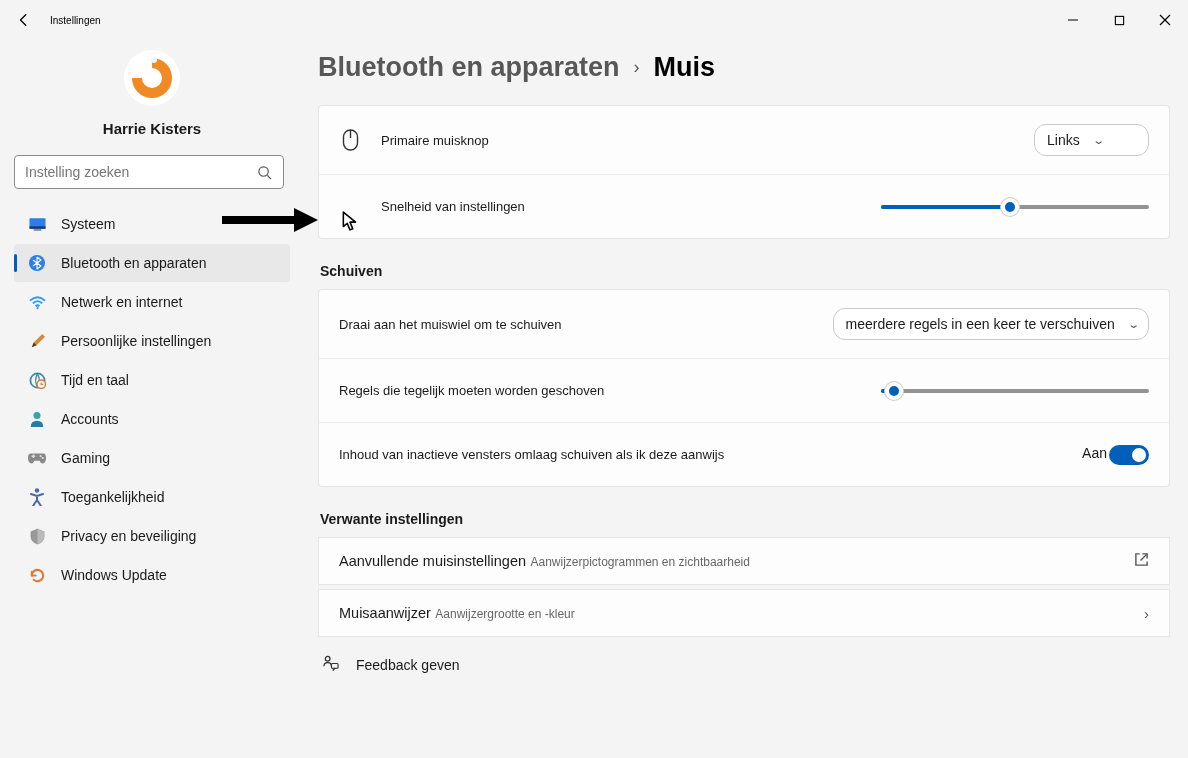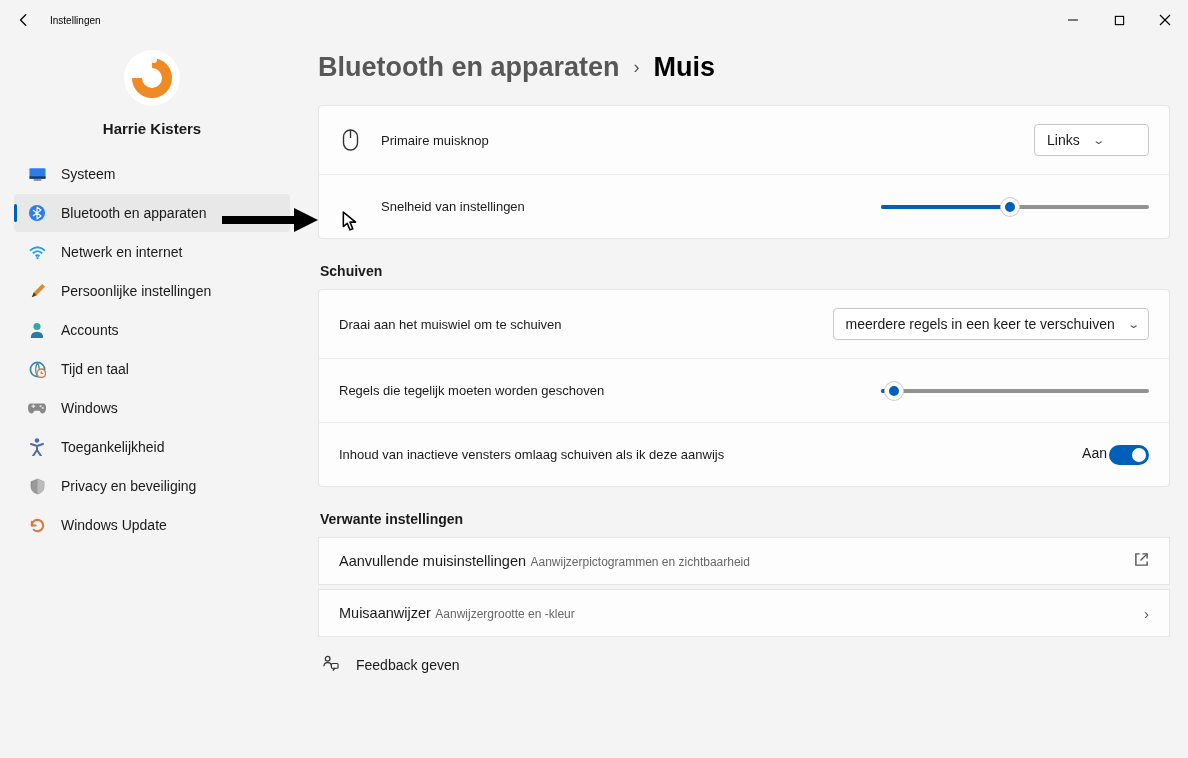--- a/index.html
+++ b/index.html
@@ -91,21 +91,21 @@
     gap:20px;
   }
   .card-row + .card-row { border-top:1px solid #ececec; }
   .card-row .lead-icon { width:22px; display:flex; align-items:center; justify-content:center; }
   .card-row .label { font-size:13px; color:#1a1a1a; flex:0 0 auto; }
   .card-row .spacer { flex:1; }
   .card-row .control { display:flex; align-items:flex-start; }
 
   
   .dropdown {
-    border:1px solid #c9c9c9; border-radius:4px; height:32px;
+    border:1px solid #c9c9c9; border-radius:12px; height:32px;
     display:flex; align-items:center; padding:0 10px 0 12px;
     font-size:14px; min-width:115px; gap:14px;
     background:#fff;
   }
   .dropdown.wide { min-width:300px; justify-content:space-between; }
   .dropdown .chev { font-size:11px; color:#555; transform:scaleX(1.4); }
 
   
   .slider {
     width:268px; height:16px; position:relative;
@@ -211,20 +211,29 @@
           <circle cx="24" cy="24" r="23" fill="#fff"></circle>
           <path d="M24 4 A20 20 0 0 1 44 24 L34 24 A10 10 0 0 0 24 14 Z" fill="#f08a24"></path>
           <path d="M44 24 A20 20 0 0 1 24 44 L24 34 A10 10 0 0 0 34 24 Z" fill="#f08a24"></path>
           <path d="M24 44 A20 20 0 0 1 4 24 L14 24 A10 10 0 0 0 24 34 Z" fill="#f08a24"></path>
           <circle cx="26" cy="6" r="3" fill="#f4f4f4"></circle>
         </svg>
       </div>
       <div class="user-name">Harrie Kisters</div>
     </div>
 
+    <div class="search">
+      <input type="text" placeholder="Instelling zoeken" style="">
+      <span class="icon">
+        <svg width="15" height="15" viewBox="0 0 16 16">
+            <circle cx="7" cy="7" r="5" stroke="#555" stroke-width="1.3" fill="none"></circle>
+            <path d="M11 11 L15 15" stroke="#555" stroke-width="1.3"></path>
+          </svg>
+      </span>
+    </div>
 
     <ul class="nav">
       <li>
         <span class="icon">
           <svg width="17" height="17" viewBox="0 0 18 14">
               <rect x="0.5" y="0.5" width="17" height="11" rx="1" fill="#2b7de9"></rect>
               <rect x="0.5" y="9" width="17" height="2.5" fill="#133a66"></rect>
               <rect x="5" y="12" width="8" height="1.6" fill="#777"></rect>
             </svg>
         </span>
@@ -254,48 +263,48 @@
         <span class="icon">
           <svg width="17" height="17" viewBox="0 0 18 18">
               <path d="M3 15 L5 10 L14 1 L17 4 L8 13 Z" fill="#d88a3a"></path>
               <path d="M3 15 L5 10 L8 13 Z" fill="#5a3a1a"></path>
             </svg>
         </span>
         <span>Persoonlijke instellingen</span>
       </li>
       <li>
         <span class="icon">
-          <svg width="16" height="16" viewBox="0 0 16 18">
-              <circle cx="8" cy="5" r="4" fill="#3aa5a5"></circle>
-              <path d="M1 18 Q1 11 8 11 Q15 11 15 18 Z" fill="#2a7aa5"></path>
-            </svg>
-        </span>
-        <span>Accounts</span>
-      </li>
-      <li>
-        <span class="icon">
           <svg width="17" height="17" viewBox="0 0 18 18">
               <circle cx="9" cy="9" r="7.5" fill="none" stroke="#3a8aa5" stroke-width="1.8"></circle>
               <path d="M9 2 Q5 9 9 16 Q13 9 9 2" stroke="#3a8aa5" stroke-width="1.3" fill="none"></path>
               <circle cx="13" cy="13" r="4.5" fill="#f4f4f4" stroke="#d87a3a" stroke-width="1.5"></circle>
               <path d="M13 11 V13 H15" stroke="#d87a3a" stroke-width="1.3" fill="none"></path>
             </svg>
         </span>
         <span>Tijd en taal</span>
       </li>
       <li>
         <span class="icon">
+          <svg width="16" height="16" viewBox="0 0 16 18">
+              <circle cx="8" cy="5" r="4" fill="#3aa5a5"></circle>
+              <path d="M1 18 Q1 11 8 11 Q15 11 15 18 Z" fill="#2a7aa5"></path>
+            </svg>
+        </span>
+        <span>Accounts</span>
+      </li>
+      <li>
+        <span class="icon">
           <svg width="18" height="14" viewBox="0 0 20 14">
               <path d="M3 2 H17 Q20 2 20 7 Q20 13 16 13 Q14 13 13 10 H7 Q6 13 4 13 Q0 13 0 7 Q0 2 3 2 Z" fill="#888"></path>
               <circle cx="14" cy="5" r="1.2" fill="#ddd"></circle>
               <circle cx="16.5" cy="7" r="1.2" fill="#ddd"></circle>
               <path d="M4 5 H8 M6 3 V7" stroke="#ddd" stroke-width="1.5"></path>
             </svg>
         </span>
-        <span>Windows</span>
+        <span>Gaming</span>
       </li>
       <li>
         <span class="icon">
           <svg width="16" height="18" viewBox="0 0 16 18">
               <circle cx="8" cy="2.5" r="2.2" fill="#4a6aa8"></circle>
               <path d="M2 6 L8 8 L14 6 M8 8 V12 M8 12 L4 18 M8 12 L12 18" stroke="#4a6aa8" stroke-width="2" fill="none" stroke-linecap="round"></path>
             </svg>
         </span>
         <span>Toegankelijkheid</span>
       </li>

